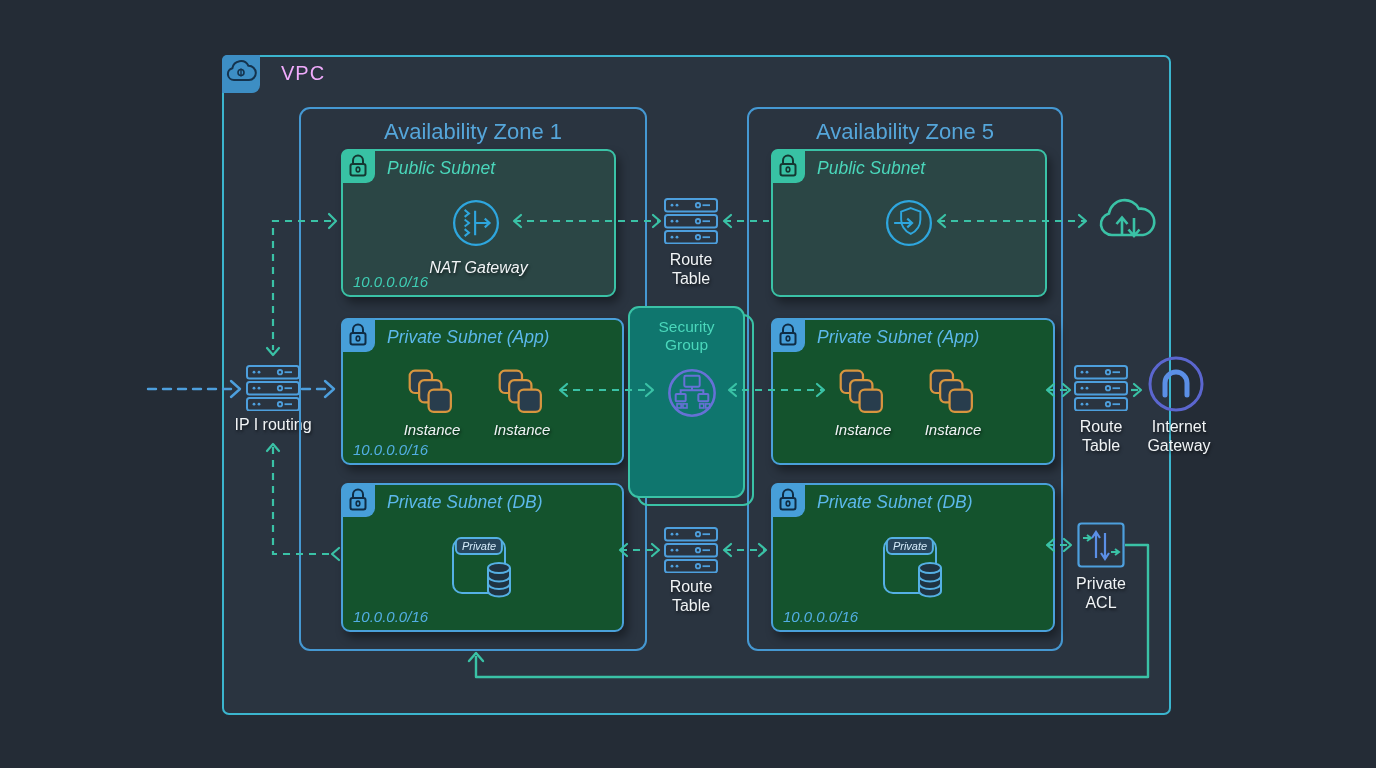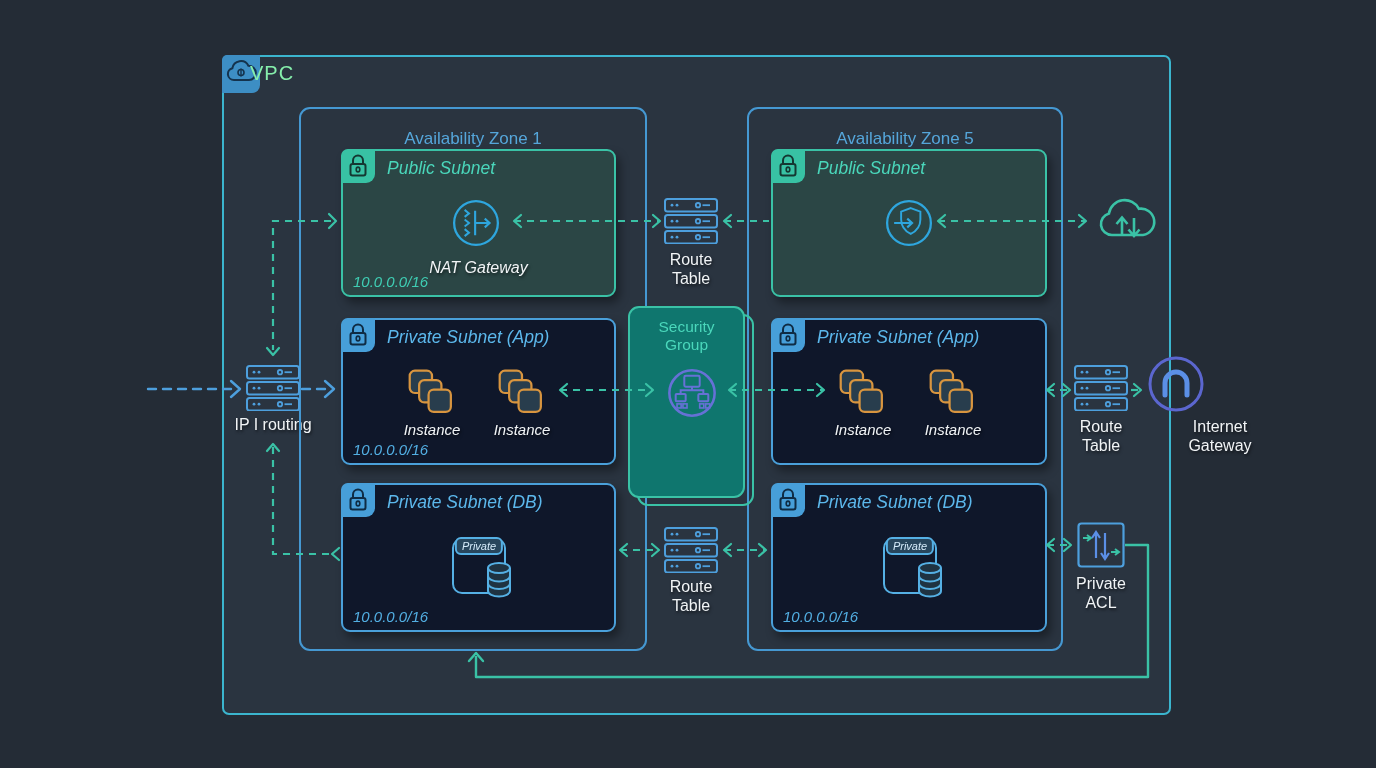--- a/index.html
+++ b/index.html
@@ -6,30 +6,30 @@
   .canvas{
     position:relative;width:1376px;height:768px;overflow:hidden;
     background:#242c36;
     font-family:"Liberation Sans", sans-serif;
     -webkit-font-smoothing:antialiased;
   }
   .abs{position:absolute;}
   
   .vpc{left:222px;top:55px;width:945px;height:656px;border:2px solid #3bb5ce;border-radius:7px;background:#2a3440;}
   .vpc-tab{left:222px;top:55px;width:38px;height:38px;background:#3d8ec4;border-radius:5px 0 8px 0;display:flex;align-items:center;justify-content:center;z-index:3;}
-  .vpc-label{left:250px;top:62px;font-size:20px;letter-spacing:1px;color:#86efac;z-index:3;}
+  .vpc-label{left:281px;top:62px;font-size:20px;letter-spacing:1px;color:#f0abfc;z-index:3;}
   
   .az{border:2px solid #4598d2;border-radius:11px;z-index:2;}
   .az1{left:299px;top:107px;width:344px;height:540px;}
   .az2{left:747px;top:107px;width:312px;height:540px;}
-  .az-title{top:10px;left:0;width:100%;text-align:center;color:#55a6da;font-size:17px;margin-top:10px;}
+  .az-title{top:10px;left:0;width:100%;text-align:center;color:#55a6da;font-size:22px;}
   
   .subnet{border-radius:9px;box-shadow:4px 6px 10px rgba(0,0,0,.38);z-index:3;font-style:italic;}
   .subnet.public{background:#2b4645;border:2px solid #3ac2a6;}
-  .subnet.private{background:#0f172a;border:2px solid #4aa0da;}
+  .subnet.private{background:#14532d;border:2px solid #4aa0da;padding-left:8px;}
   .lock-tab{position:absolute;left:-2px;top:-2px;width:34px;height:34px;border-radius:7px 0 9px 0;display:flex;align-items:center;justify-content:center;}
   .public>.lock-tab{background:#38c2a4;}
   .private>.lock-tab{background:#479fd9;}
   .subnet-title{position:absolute;left:44px;top:7px;font-size:17.5px;white-space:nowrap;}
   .public>.subnet-title{color:#4ad7bb;}
   .private>.subnet-title{color:#5cb8ec;}
   .cidr{position:absolute;left:10px;bottom:5px;font-size:15px;margin-top:48px;}
   .public>.cidr{color:#3fcdb3;}
   .private>.cidr{color:#52aee2;}
   .node-label{position:absolute;color:#f1f4f6;font-size:16px;line-height:19px;text-align:center;text-shadow:1px 2px 3px rgba(0,0,0,.55);}
@@ -273,21 +273,21 @@
         <circle cx="34" cy="39.2" r="2.2"></circle>
         <path d="M38.5 39.2H46"></path>
     </g>
   </svg>
   <div class="abs node-label" style="left:1071px;top:417px;width:60px;">Route Table</div>
 
   <svg class="abs icon" style="left:1144px;top:352px;" width="64" height="64" viewBox="0 0 64 64">
     <circle cx="32" cy="32" r="26" fill="none" stroke="#5b66cf" stroke-width="3"></circle>
     <path d="M21 43V31a11 11 0 0 1 22 0v12" fill="none" stroke="#5b8fe6" stroke-width="5" stroke-linecap="round"></path>
   </svg>
-  <div class="abs node-label" style="left:1180px;top:417px;width:80px;text-align:center;">Internet Gateway</div>
+  <div class="abs node-label" style="left:1139px;top:417px;width:80px;text-align:center;">Internet Gateway</div>
 
   <svg class="abs icon" style="left:1077px;top:522px;" width="48" height="46" viewBox="0 0 48 46">
     <rect x="1.5" y="1.5" width="45" height="43" rx="3" fill="none" stroke="#4d9fdd" stroke-width="2.2"></rect>
     <path d="M6 16h7M10 13l4 3-4 3" fill="none" stroke="#3ac2a6" stroke-width="2"></path>
     <path d="M19 36V11M15 16l4-6 4 6" fill="none" stroke="#5b8fe6" stroke-width="2.2"></path>
     <path d="M28 11v25M24 31l4 6 4-6" fill="none" stroke="#5b8fe6" stroke-width="2.2"></path>
     <path d="M34 30h7M38 27l4 3-4 3" fill="none" stroke="#3ac2a6" stroke-width="2"></path>
   </svg>
   <div class="abs node-label" style="left:1066px;top:574px;width:70px;">Private ACL</div>
 

